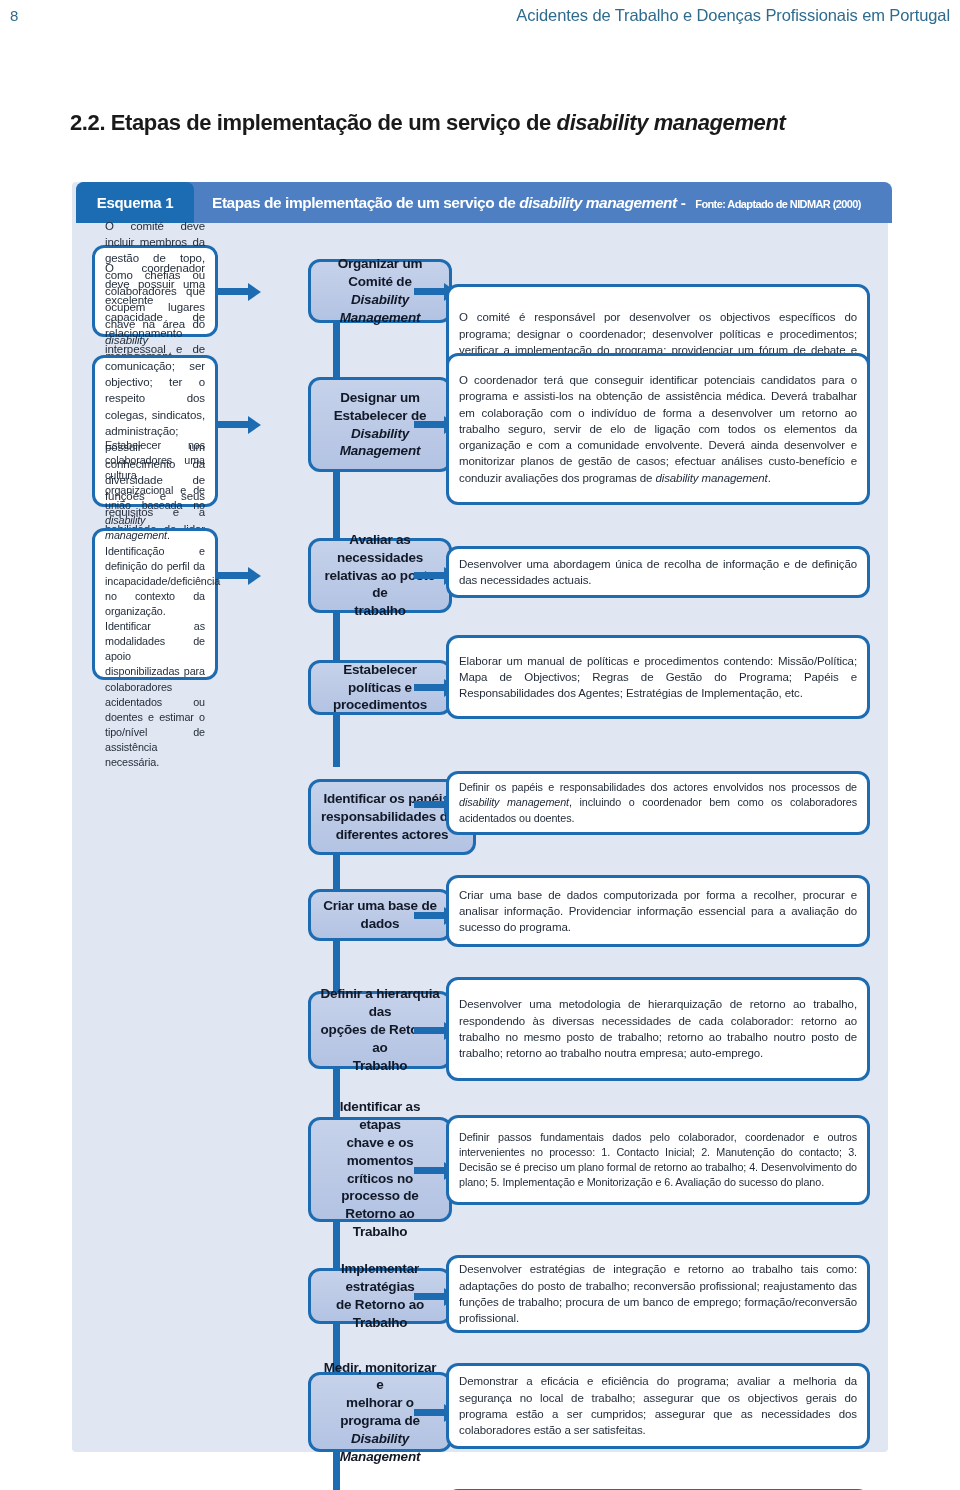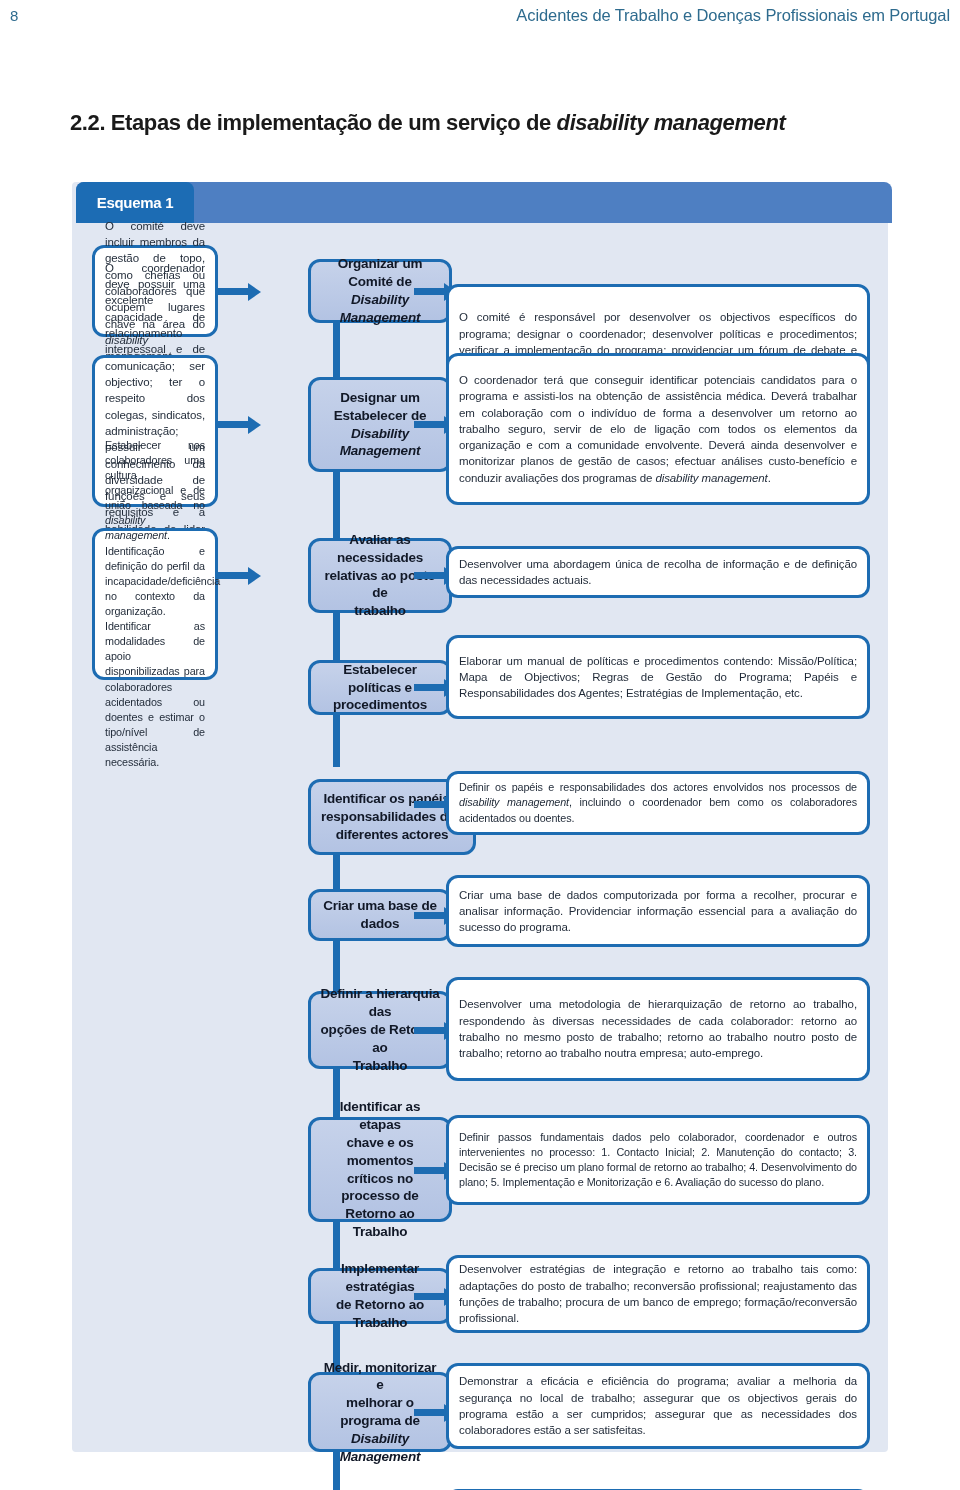--- a/index.html
+++ b/index.html
@@ -185,20 +185,23 @@
 
 <div class="section-heading">
   <span>2.2.</span>
   <span>Etapas de implementação de um serviço de </span><span class="it">disability management</span>
 </div>
 
 <div class="schema-panel">
 
   <div class="schema-band">
     <div class="schema-tag">Esquema 1</div>
+    <div class="schema-title">
+      <span>Etapas de implementação de um serviço de </span><span class="it">disability management</span><span> - </span><span class="schema-source">Fonte: Adaptado de NIDMAR (2000)</span>
+    </div>
   </div>
 
   <div class="canvas">
 
     <div class="vline" style="left:261px; top:100px; height:54px;"></div>
     <div class="vline" style="left:261px; top:249px; height:66px;"></div>
     <div class="vline" style="left:261px; top:390px; height:47px;"></div>
     <div class="vline" style="left:261px; top:492px; height:52px;"></div>
     <div class="vline" style="left:261px; top:620px; height:46px;"></div>
     <div class="vline" style="left:261px; top:718px; height:50px;"></div>

